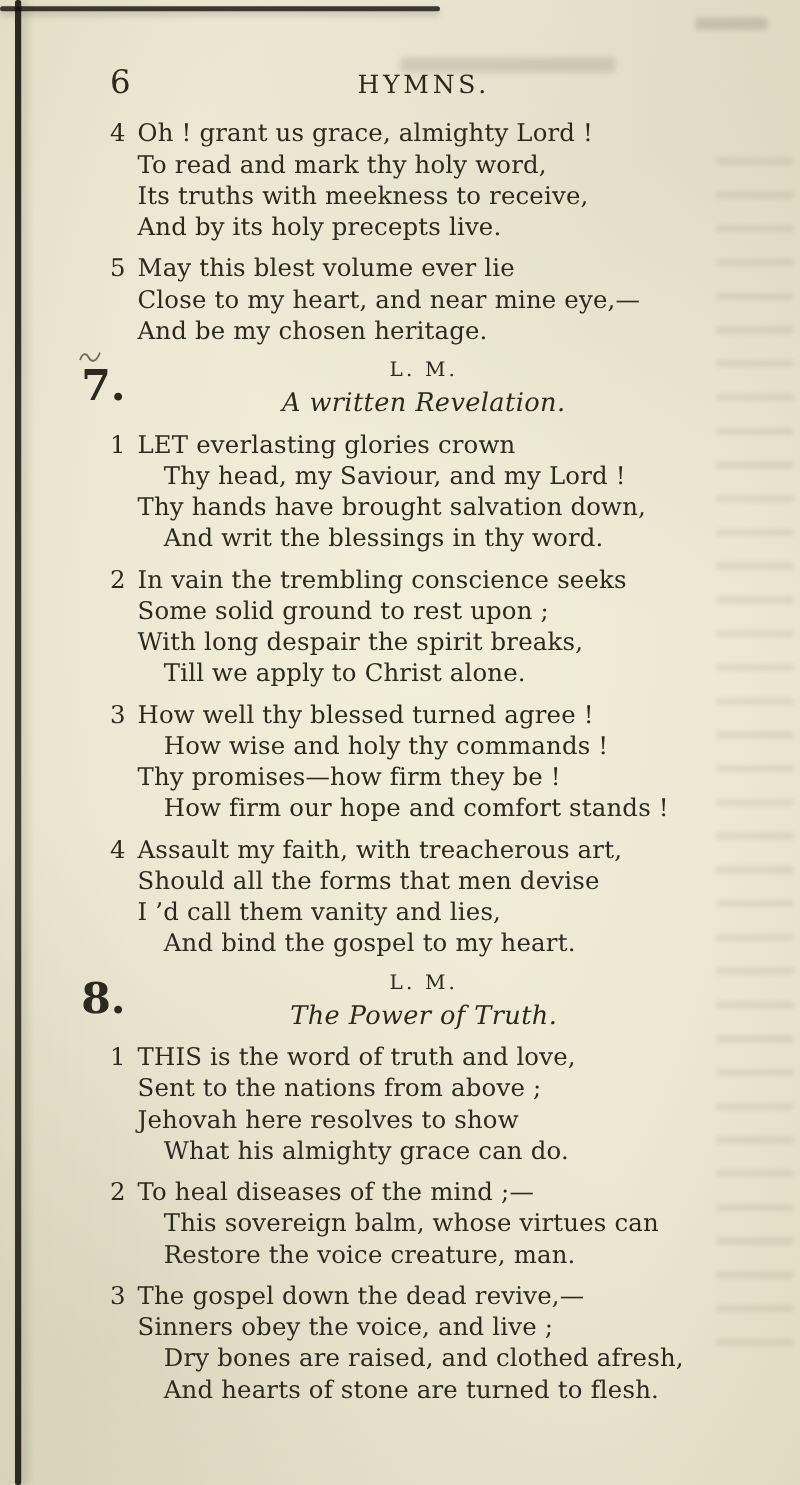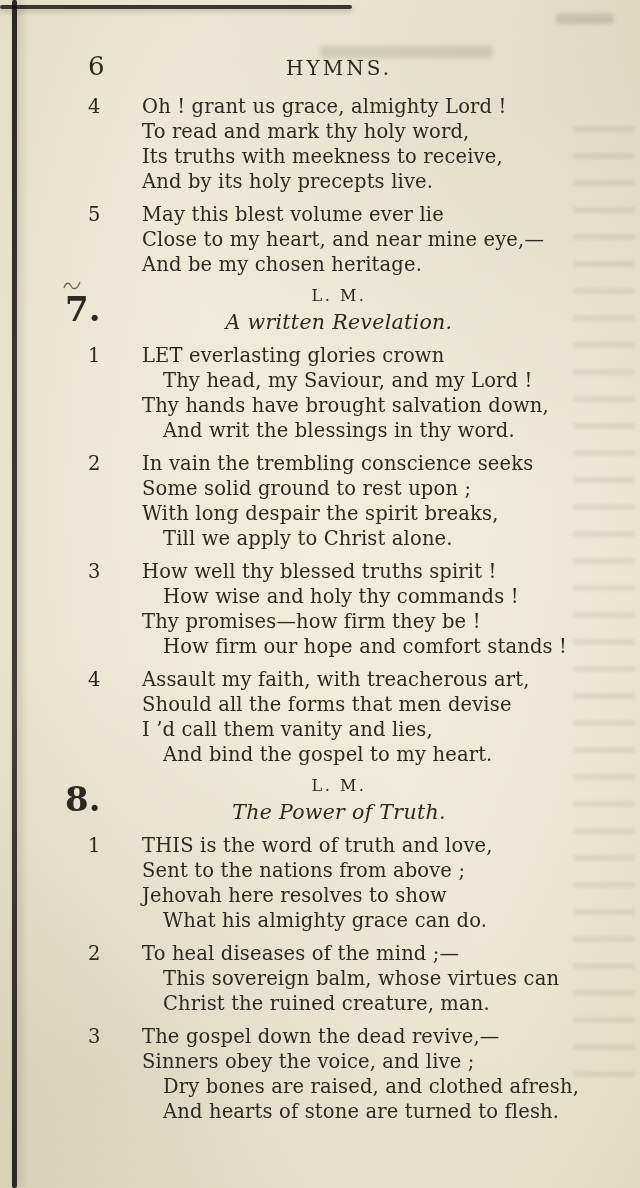--- a/index.html
+++ b/index.html
@@ -35,21 +35,21 @@
 
   .page-header{display:grid;grid-template-columns:1fr auto 1fr;align-items:baseline;
     margin-bottom:12px;height:32px;}
   .pageno{justify-self:start;font-size:26px;line-height:32px;}
   .running-title{justify-self:center;font-size:20px;letter-spacing:3px;}
   .header-spacer{justify-self:end;}
 
   .stanza{position:relative;padding-left:22px;margin-bottom:8px;
     font-size:19.5px;line-height:25px;letter-spacing:.15px;}
   .stanza .num{position:absolute;left:0;top:0;}
-  .line{white-space:nowrap;margin-left:32px;}
+  .line{white-space:nowrap;}
   .line.i1{padding-left:21px;}
 
   .hymn-head{position:relative;text-align:center;margin:2px 0 8px;}
   .hymn-number{position:absolute;left:-23px;top:7px;font-size:34px;font-weight:bold;line-height:1;}
   .ink-mark{position:absolute;left:-26px;top:-9px;opacity:.75;}
   .meter{font-size:16px;line-height:22px;letter-spacing:2.5px;}
   .hymn-title{font-style:italic;font-size:20.5px;line-height:26px;margin-top:2px;letter-spacing:.3px;}
 </style>
 </head>
 <body>
@@ -105,21 +105,21 @@
           </div>
           <div class="stanza">
             <span class="num">2</span>
             <div class="line i0">In vain the trembling conscience seeks</div>
             <div class="line i0">Some solid ground to rest upon ;</div>
             <div class="line i0">With long despair the spirit breaks,</div>
             <div class="line i1">Till we apply to Christ alone.</div>
           </div>
           <div class="stanza">
             <span class="num">3</span>
-            <div class="line i0">How well thy blessed truths spirit !</div>
+            <div class="line i0">How well thy blessed turned agree !</div>
             <div class="line i1">How wise and holy thy commands !</div>
             <div class="line i0">Thy promises—how firm they be !</div>
             <div class="line i1">How firm our hope and comfort stands !</div>
           </div>
           <div class="stanza">
             <span class="num">4</span>
             <div class="line i0">Assault my faith, with treacherous art,</div>
             <div class="line i0">Should all the forms that men devise</div>
             <div class="line i0">I ’d call them vanity and lies,</div>
             <div class="line i1">And bind the gospel to my heart.</div>
@@ -135,21 +135,21 @@
             <span class="num">1</span>
             <div class="line i0">THIS is the word of truth and love,</div>
             <div class="line i0">Sent to the nations from above ;</div>
             <div class="line i0">Jehovah here resolves to show</div>
             <div class="line i1">What his almighty grace can do.</div>
           </div>
           <div class="stanza">
             <span class="num">2</span>
             <div class="line i0">To heal diseases of the mind ;—</div>
             <div class="line i1">This sovereign balm, whose virtues can</div>
-            <div class="line i1">Christ the ruined creature, man.</div>
+            <div class="line i1">Restore the voice creature, man.</div>
           </div>
           <div class="stanza">
             <span class="num">3</span>
             <div class="line i0">The gospel down the dead revive,—</div>
             <div class="line i0">Sinners obey the voice, and live ;</div>
             <div class="line i1">Dry bones are raised, and clothed afresh,</div>
             <div class="line i1">And hearts of stone are turned to flesh.</div>
           </div>
         </section>
       </div>

